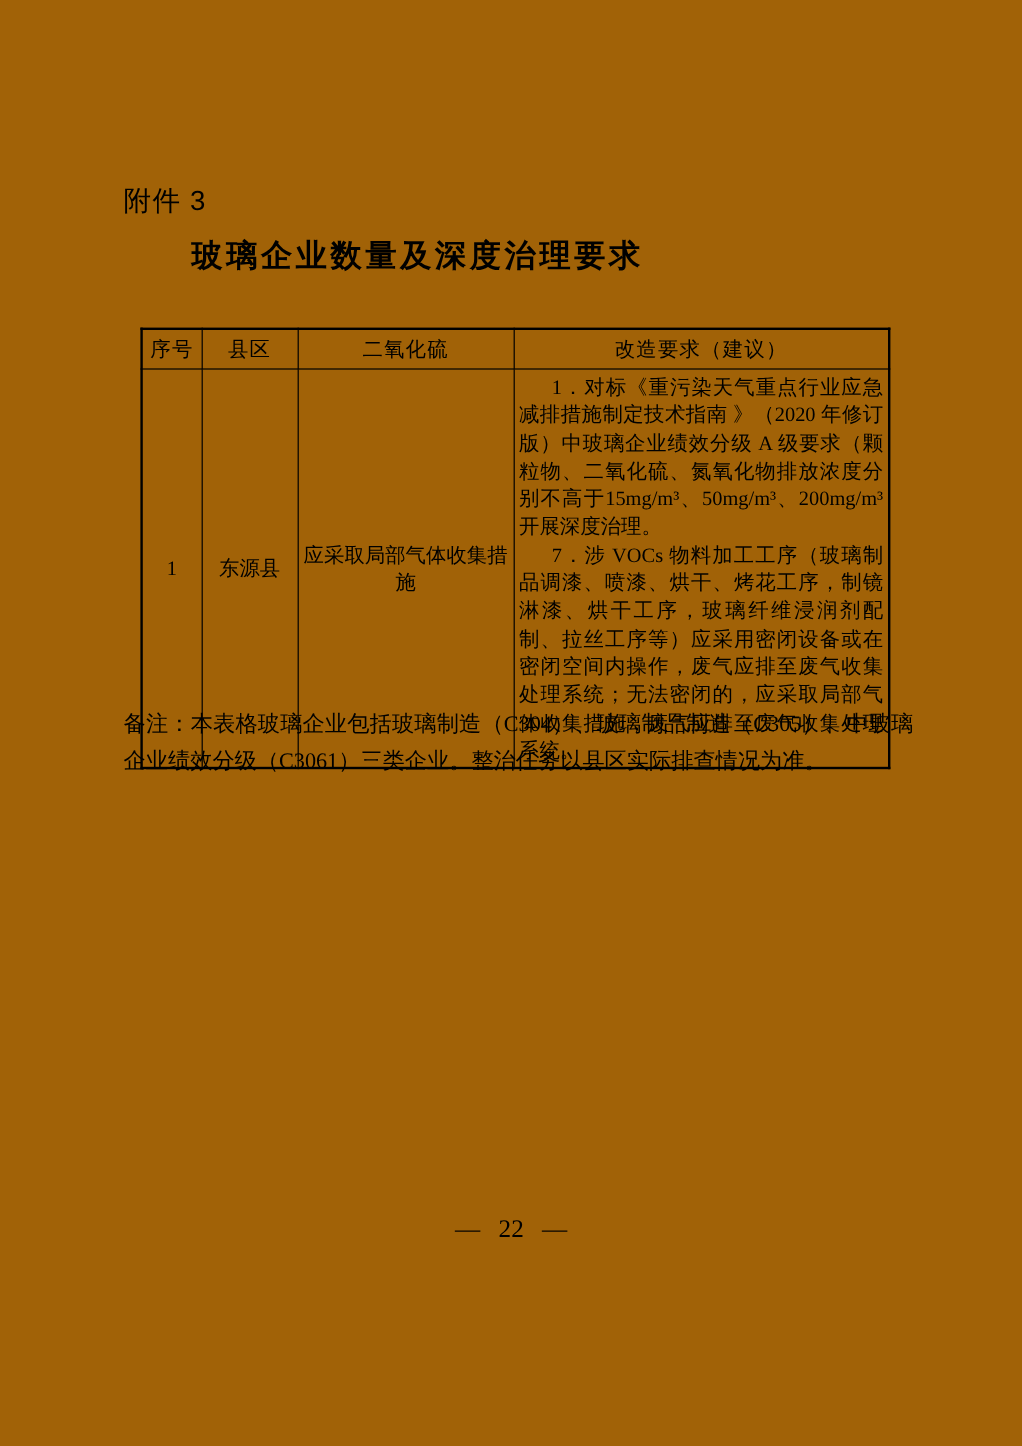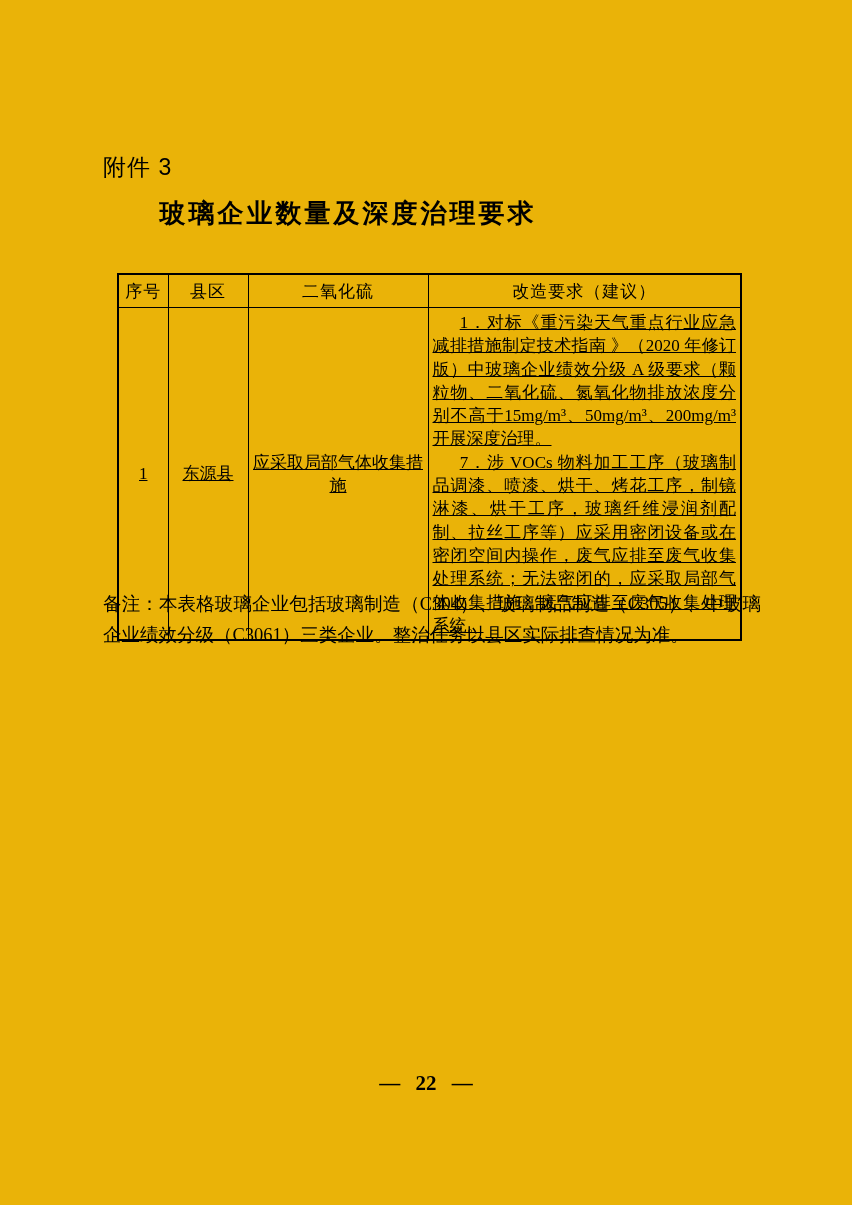--- a/index.html
+++ b/index.html
@@ -1,20 +1,20 @@
 <!DOCTYPE html>
 <html><head>
 <meta charset="utf-8">
 <style>
   html, body { margin: 0; padding: 0; background: #ffffff; }
   .page {
     position: relative;
     width: 852px;
     height: 1205px;
-    background: #eab308;
+    background: #a16207;
     font-family: "Liberation Serif", serif;
     color: #000000;
     overflow: hidden;
   }
   .attachment-label {
     position: absolute;
     left: 103px;
     top: 152px;
     font-family: "Liberation Sans", sans-serif;
     font-size: 23px;
@@ -48,21 +48,20 @@
     font-size: 17px;
     font-weight: normal;
     text-align: center;
     vertical-align: middle;
     padding: 0;
     letter-spacing: 1px;
   }
   table.req-table td {
     font-size: 17px;
     vertical-align: middle;
-    text-decoration: underline;
   }
   td.cell-center {
     text-align: center;
     padding: 0 2px;
   }
   td.cell-req {
     height: 279px;
     vertical-align: top;
     padding: 3px 4px 2px 4px;
     text-align: justify;
@@ -78,26 +77,25 @@
     left: 103px;
     top: 589px;
     width: 658px;
     font-size: 18.5px;
     line-height: 30.5px;
     text-align: justify;
   }
   .page-number {
     position: absolute;
     left: 0;
-    top: 1071px;
+    top: 1012px;
     width: 852px;
     text-align: center;
     font-size: 21px;
     word-spacing: 10px;
-    font-weight: bold;
   }
 </style>
 </head>
 <body>
 
 <div class="page">
 
   <div class="attachment-label">附件 3</div>
 
   <div class="doc-title">玻璃企业数量及深度治理要求</div>

